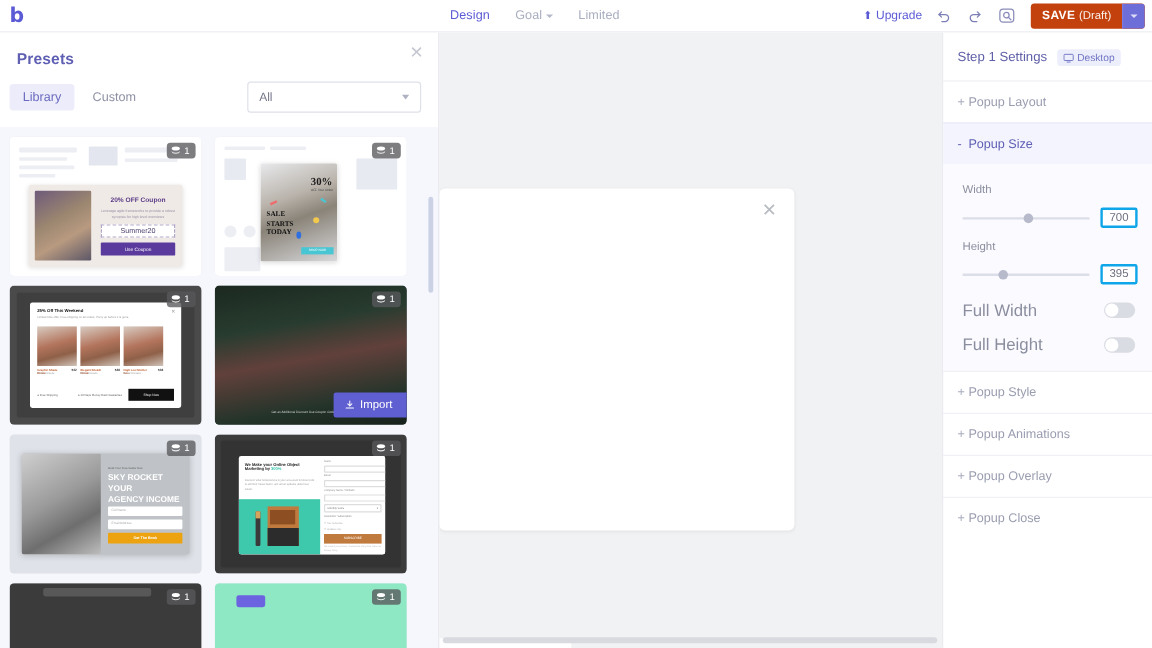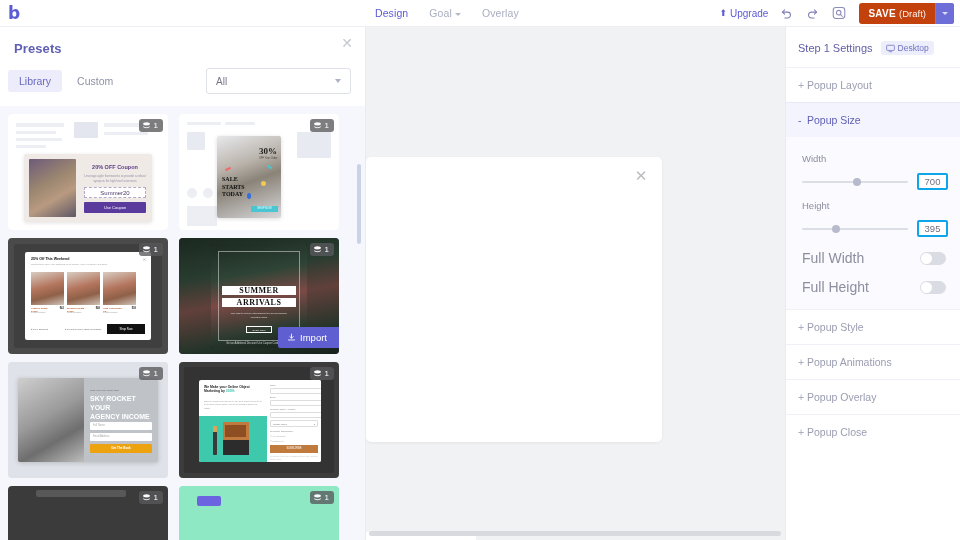--- a/index.html
+++ b/index.html
@@ -197,21 +197,21 @@
     </div>
 
     <div class="topnav">
       <div class="topnav-item active">
         <span>Design</span>
       </div>
       <div class="topnav-item">
         <span>Goal</span><span class="caret"></span>
       </div>
       <div class="topnav-item">
-        <span>Overlay</span>
+        <span>Limited</span>
       </div>
     </div>
 
     <div class="top-right">
       <div class="upgrade">
         <span class="upg-arrow">⬆</span>
         <span>Upgrade</span>
       </div>
       <div class="icon-btn">
         <svg width="13" height="13" viewBox="0 0 16 16" fill="none" stroke="#7c7fb5" stroke-width="1.3" stroke-linecap="round">
@@ -436,28 +436,20 @@
                 <ellipse cx="8" cy="5" rx="6" ry="3"></ellipse>
                 <path d="M2 8.2c0 1.6 2.7 3 6 3s6-1.4 6-3v1.6c0 1.6-2.7 3-6 3s-6-1.4-6-3z" opacity=".85"></path>
               </svg>
               <span>1</span>
             </div>
 
   </div>
   <div class="pcard">
     <div class="th" style="background:#15231b">
       <div class="ph grad-cam" style="inset:0;opacity:.75"></div>
-      <div class="ov-card" style="left:32px;top:6px;width:96px;height:104px;background:#10171a">
-        <div class="ph grad-cam" style="inset:0"></div>
-        <div style="position:absolute;left:7px;top:7px;right:7px;bottom:7px;border:1px solid rgba(255,255,255,.45)"></div>
-        <div class="tx" style="left:11px;top:42px;width:74px;text-align:center;font-size:8px;font-weight:bold;color:#111;background:#fff;font-family:'Liberation Serif',serif;letter-spacing:.5px">SUMMER</div>
-        <div class="tx" style="left:11px;top:54px;width:74px;text-align:center;font-size:8px;font-weight:bold;color:#111;background:#fff;font-family:'Liberation Serif',serif;letter-spacing:.5px">ARRIVALS</div>
-        <div class="tx" style="left:18px;top:68px;width:60px;text-align:center;font-size:2.4px;color:#e2e2e2;line-height:1.5">Use code to get an extra discount on all new summer collection items</div>
-        <div class="tx" style="left:35px;top:82px;width:26px;height:7px;border:1px solid #fff;color:#fff;font-size:2.4px;text-align:center;line-height:7px">SHOP NOW</div>
-      </div>
       <div class="tx" style="left:30px;top:104px;width:100px;text-align:center;font-size:2.6px;color:#cfcfcf">Get an Additional Discount Use Coupon Code: SUMMER</div>
     </div>
     <div class="badge">
               <svg width="9" height="9" viewBox="0 0 16 16" fill="#ffffff">
                 <ellipse cx="8" cy="5" rx="6" ry="3"></ellipse>
                 <path d="M2 8.2c0 1.6 2.7 3 6 3s6-1.4 6-3v1.6c0 1.6-2.7 3-6 3s-6-1.4-6-3z" opacity=".85"></path>
               </svg>
               <span>1</span>
             </div>
     <div class="import-btn">

